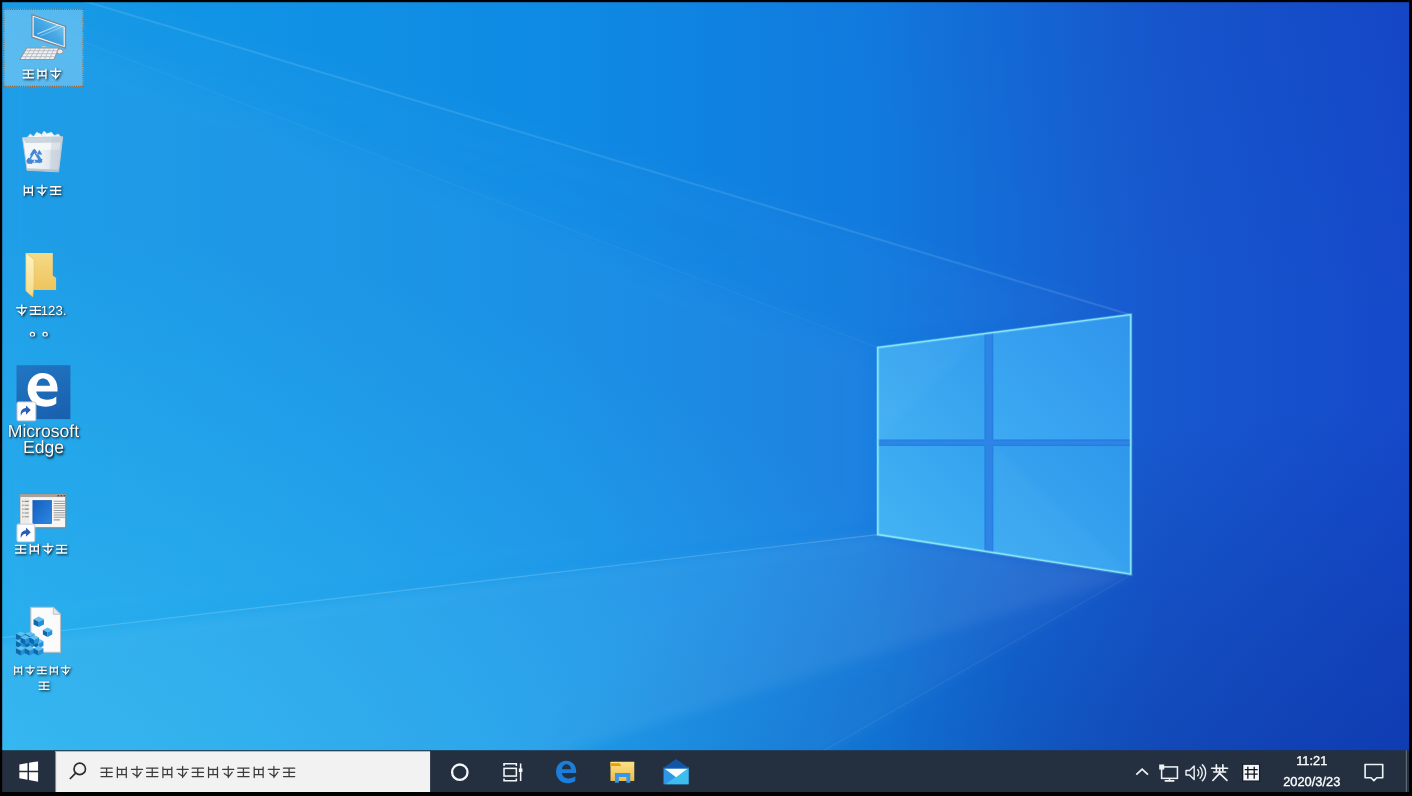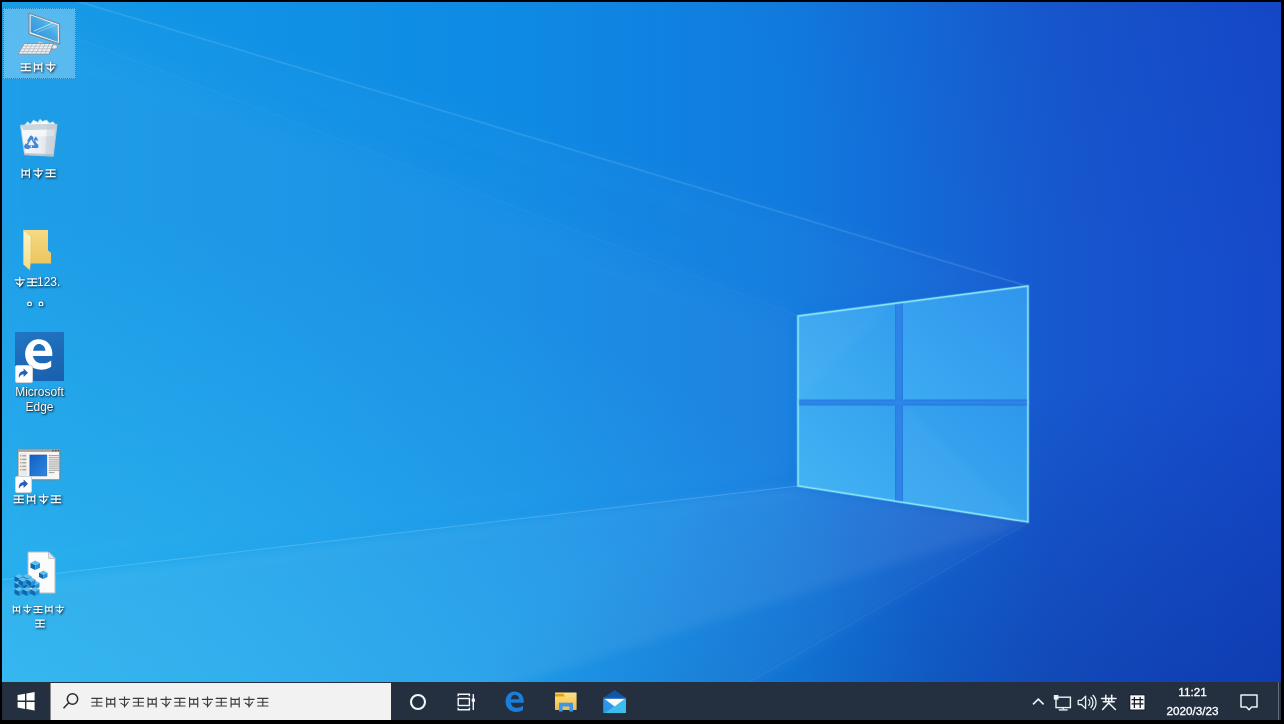--- a/index.html
+++ b/index.html
@@ -171,21 +171,21 @@
 <circle cx="34" cy="28" r="1.9" fill="none" stroke="#ffffff" stroke-width="1.15"></circle>
 </svg>
 <div style="position:absolute;left:15px;top:332px;width:49px;height:49px;background:linear-gradient(160deg,#2176c2,#195fae)"></div>
 <svg width="49" height="49" viewBox="0 0 100 100" style="position:absolute;left:15px;top:332px">
     <path d="M50 10 C71 10 86 24 87 47 L87 55 L35 55 C37 67 47 75 61 75 C70 75 78 72 84 67 L84 84 C77 89 67 92 57 92 C32 92 14 74 14 50 C14 27 30 10 50 10 Z M35.5 41 L69 41 C67 29 60 23 51 23 C43 23 37.5 29 35.5 41 Z" fill="#ffffff" fill-rule="evenodd" transform="translate(10,7) scale(0.76)"></path>
   </svg>
 <div style="position:absolute;left:15px;top:365px;width:16px;height:16px;background:#fff;border:1px solid #cfd4da;border-radius:2px"></div>
 <svg width="14" height="14" viewBox="0 0 14 14" style="position:absolute;left:16px;top:366px">
     <path d="M3 12 C2.2 8 4 5.4 7.6 5 L7.6 2.6 L12 6.8 L7.6 11 L7.6 8.2 C5.4 8.2 3.8 9.6 3 12 Z" fill="#2a5fb8"></path>
   </svg>
-<div style="position:absolute;left:0px;top:385px;width:79px;text-align:center;font-family:'Liberation Sans',sans-serif;font-size:12px;line-height:15px;color:#fff;text-shadow:1px 1.2px 2px rgba(0,0,0,0.95),0 0 1px rgba(0,0,0,0.6)">Microsoft<br>Edge</div>
+<div style="position:absolute;left:0px;top:385px;width:79px;text-align:center;font-family:'Liberation Sans',sans-serif;font-size:16px;line-height:15px;color:#fff;text-shadow:1px 1.2px 2px rgba(0,0,0,0.95),0 0 1px rgba(0,0,0,0.6)">Microsoft<br>Edge</div>
 <svg width="50" height="48" viewBox="0 0 50 48" style="position:absolute;left:14px;top:444px">
 <rect x="4" y="5.3" width="41.8" height="30.5" fill="#f7f6f4" stroke="#8a8076" stroke-width="1"></rect>
 <rect x="4" y="5.3" width="41.8" height="2.6" fill="#a8a29a"></rect>
 <rect x="38.2" y="6" width="1.6" height="1.3" fill="#55504a"></rect>
     <rect x="41" y="6" width="1.6" height="1.3" fill="#55504a"></rect>
     <rect x="43.8" y="6" width="1.6" height="1.3" fill="#55504a"></rect>
 <rect x="5.5" y="9" width="7.2" height="25.8" fill="#ecebe7"></rect>
 <g stroke="#8a8a8a" stroke-width="1">
 <line x1="8.3" y1="11.8" x2="12.2" y2="11.8"></line>
       <line x1="8.3" y1="15.3" x2="12.2" y2="15.3"></line>

